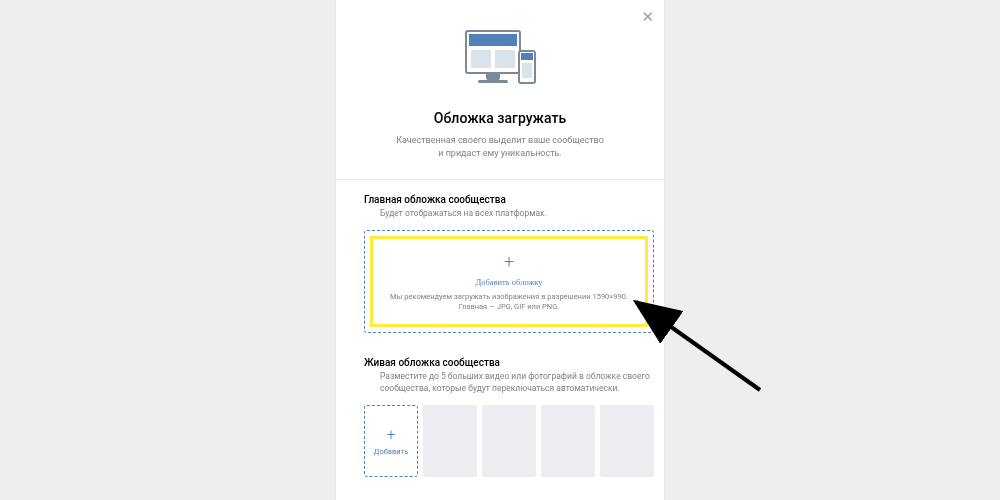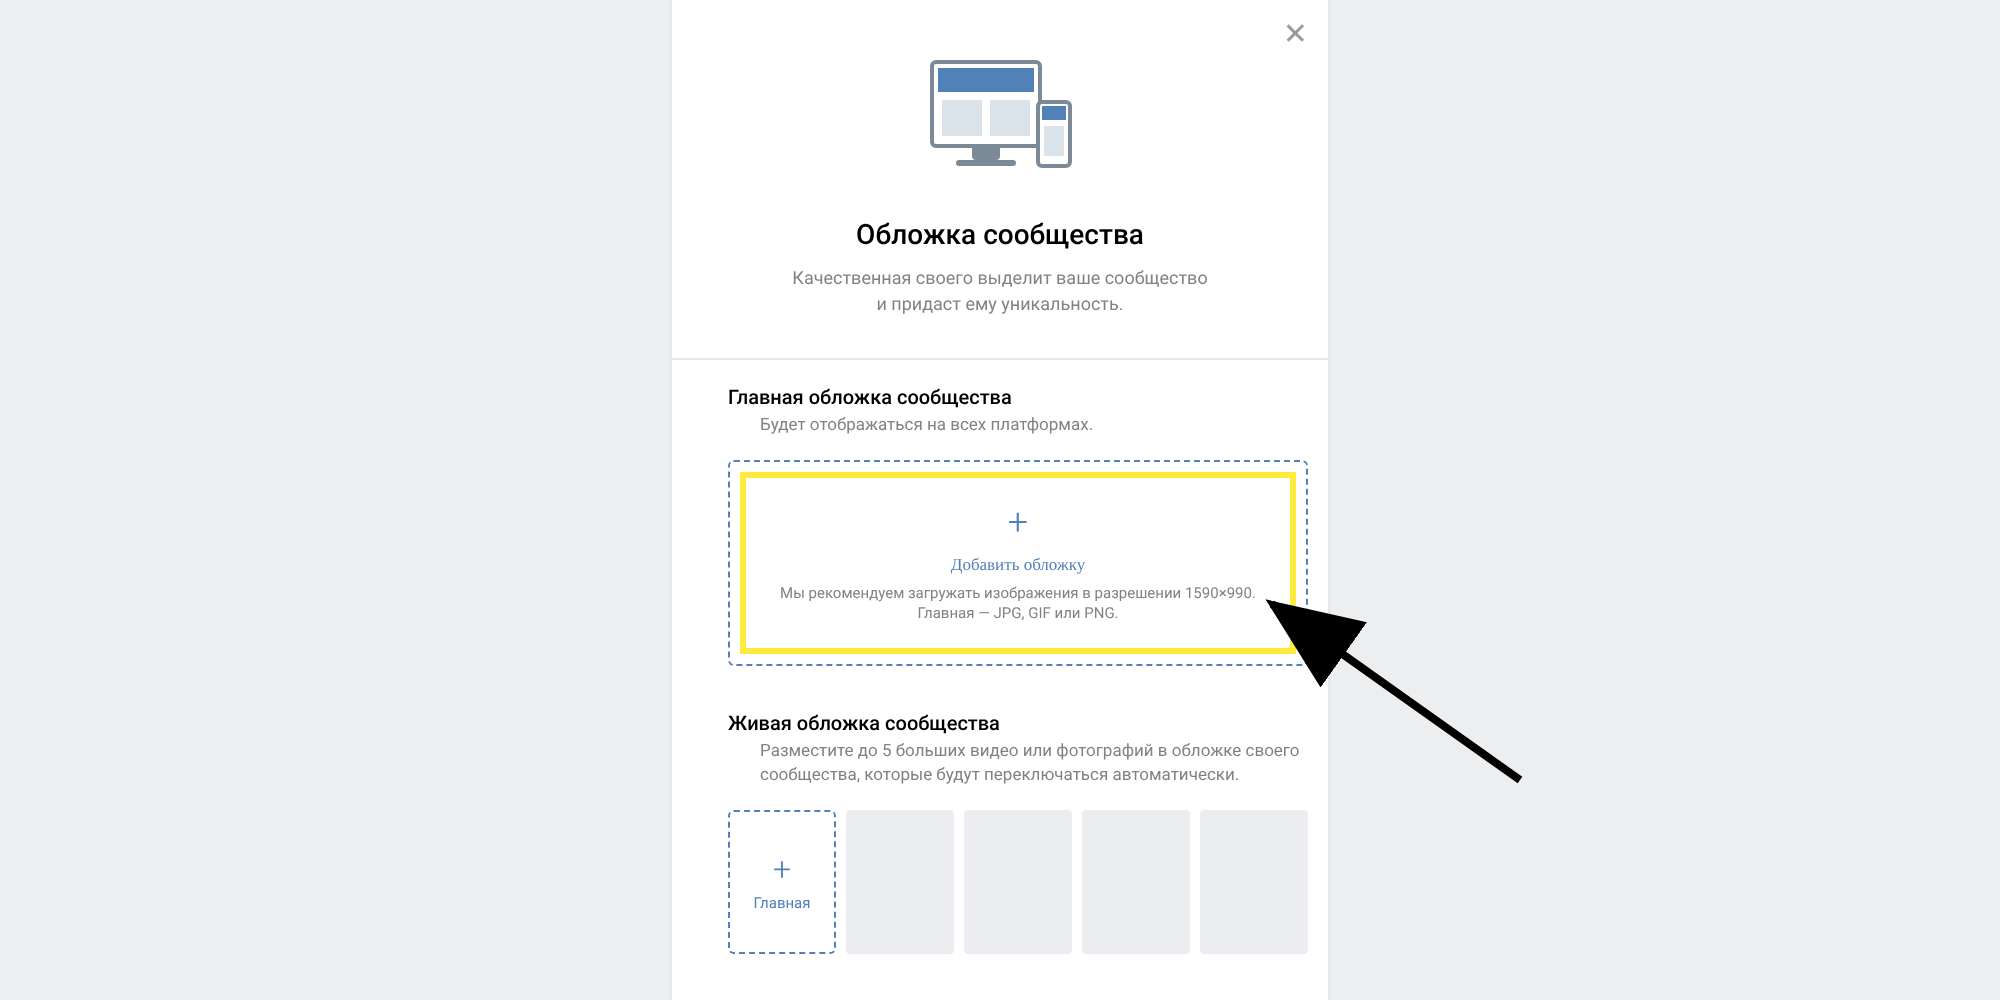--- a/index.html
+++ b/index.html
@@ -218,21 +218,21 @@
           <div class="monitor-body2"></div>
         </div>
         <div class="monitor-stand"></div>
         <div class="monitor-base"></div>
         <div class="phone">
           <div class="phone-top"></div>
           <div class="phone-body"></div>
         </div>
       </div>
     </div>
-    <div class="hero-title">Обложка сообщества</div>
+    <div class="hero-title">Обложка загружать</div>
     <div class="hero-sub">
       <span>Качественная своего выделит ваше сообщество</span><br>
       <span>и придаст ему уникальность.</span>
     </div>
   </div>
 
   <div class="section">
     <div class="section-title">Главная обложка сообщества</div>
     <div class="section-desc">Будет отображаться на всех платформах.</div>
     <div class="main-upload">
@@ -246,21 +246,21 @@
       </div>
     </div>
   </div>
 
   <div class="section">
     <div class="section-title">Живая обложка сообщества</div>
     <div class="section-desc">Разместите до 5 больших видео или фотографий в обложке своего сообщества, которые будут переключаться автоматически.</div>
     <div class="live-row">
       <div class="live-add">
         <div class="plus">+</div>
-        <div class="live-add-label">Главная</div>
+        <div class="live-add-label">Добавить</div>
       </div>
       <div class="live-slot"></div>
       <div class="live-slot"></div>
       <div class="live-slot"></div>
       <div class="live-slot"></div>
     </div>
   </div>
 </div>
 
 <svg class="arrow" width="1000" height="500" style="left:0;top:0">

